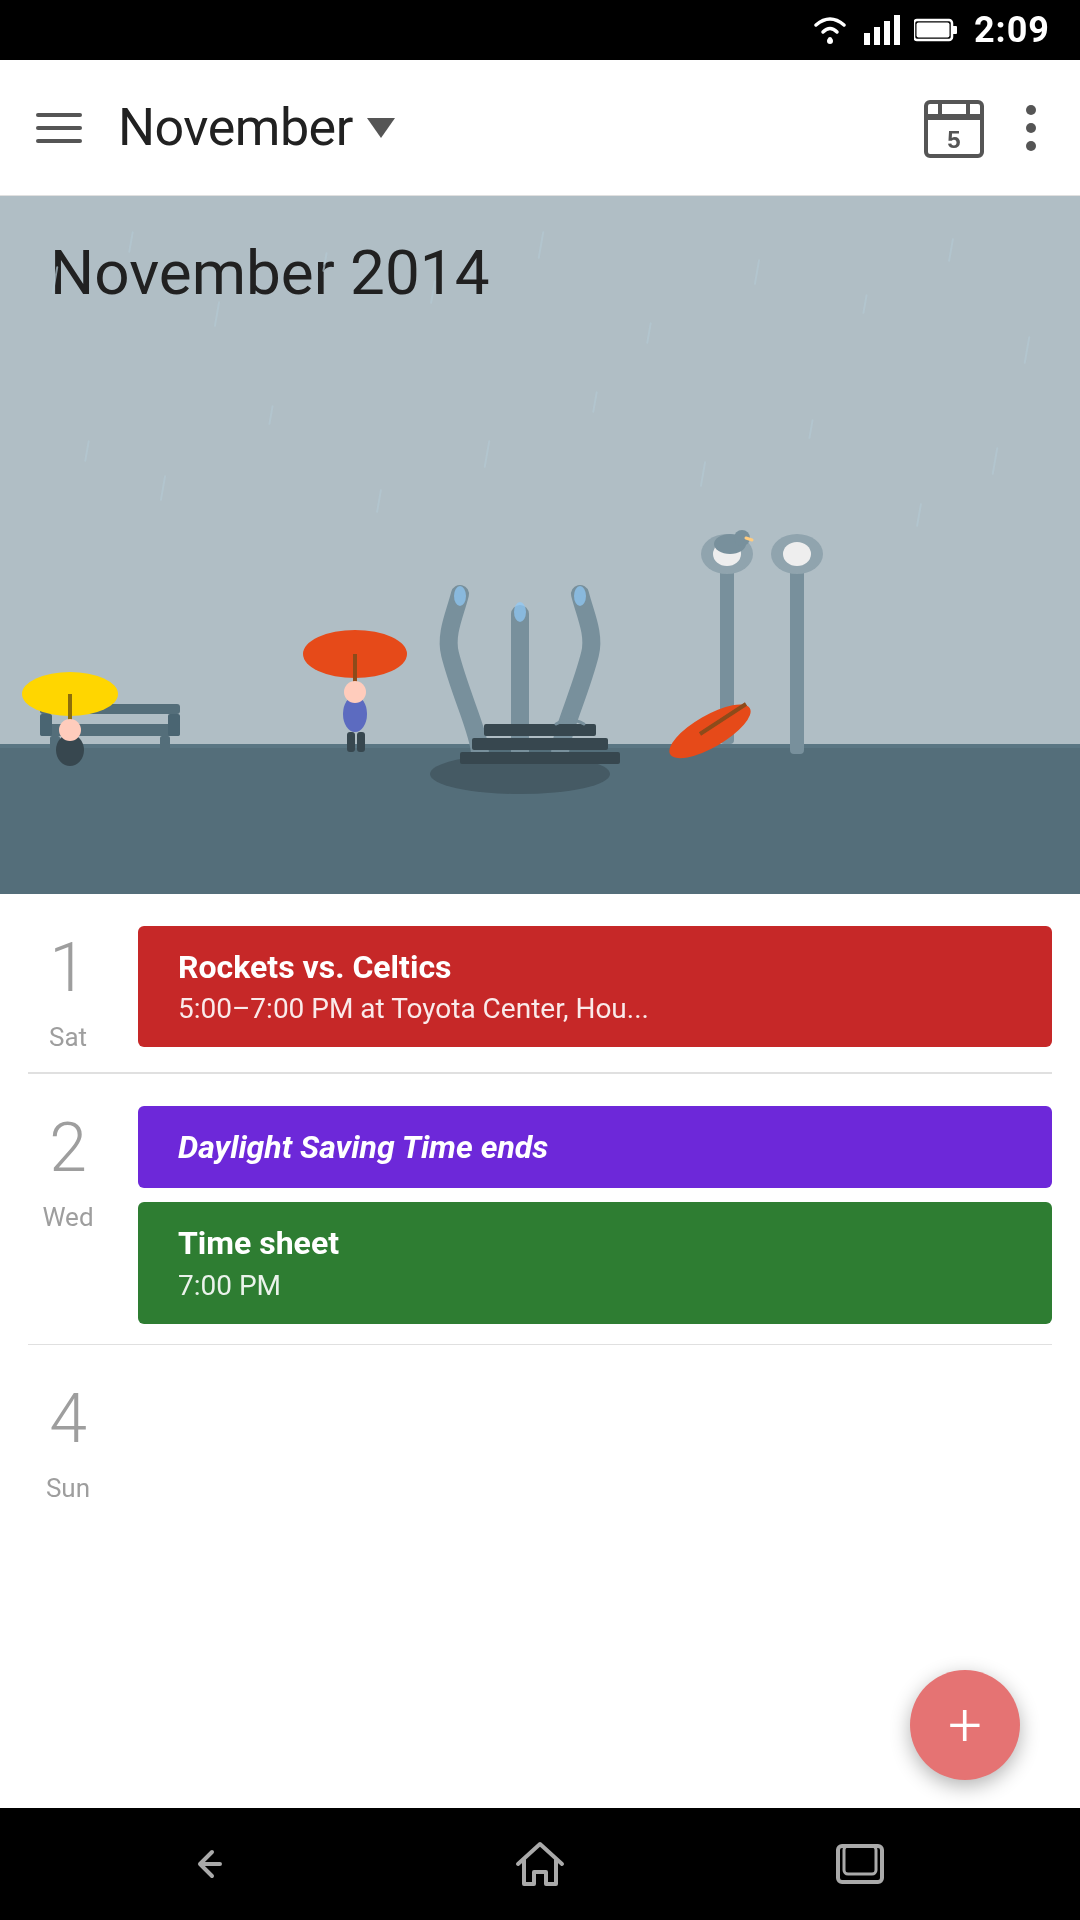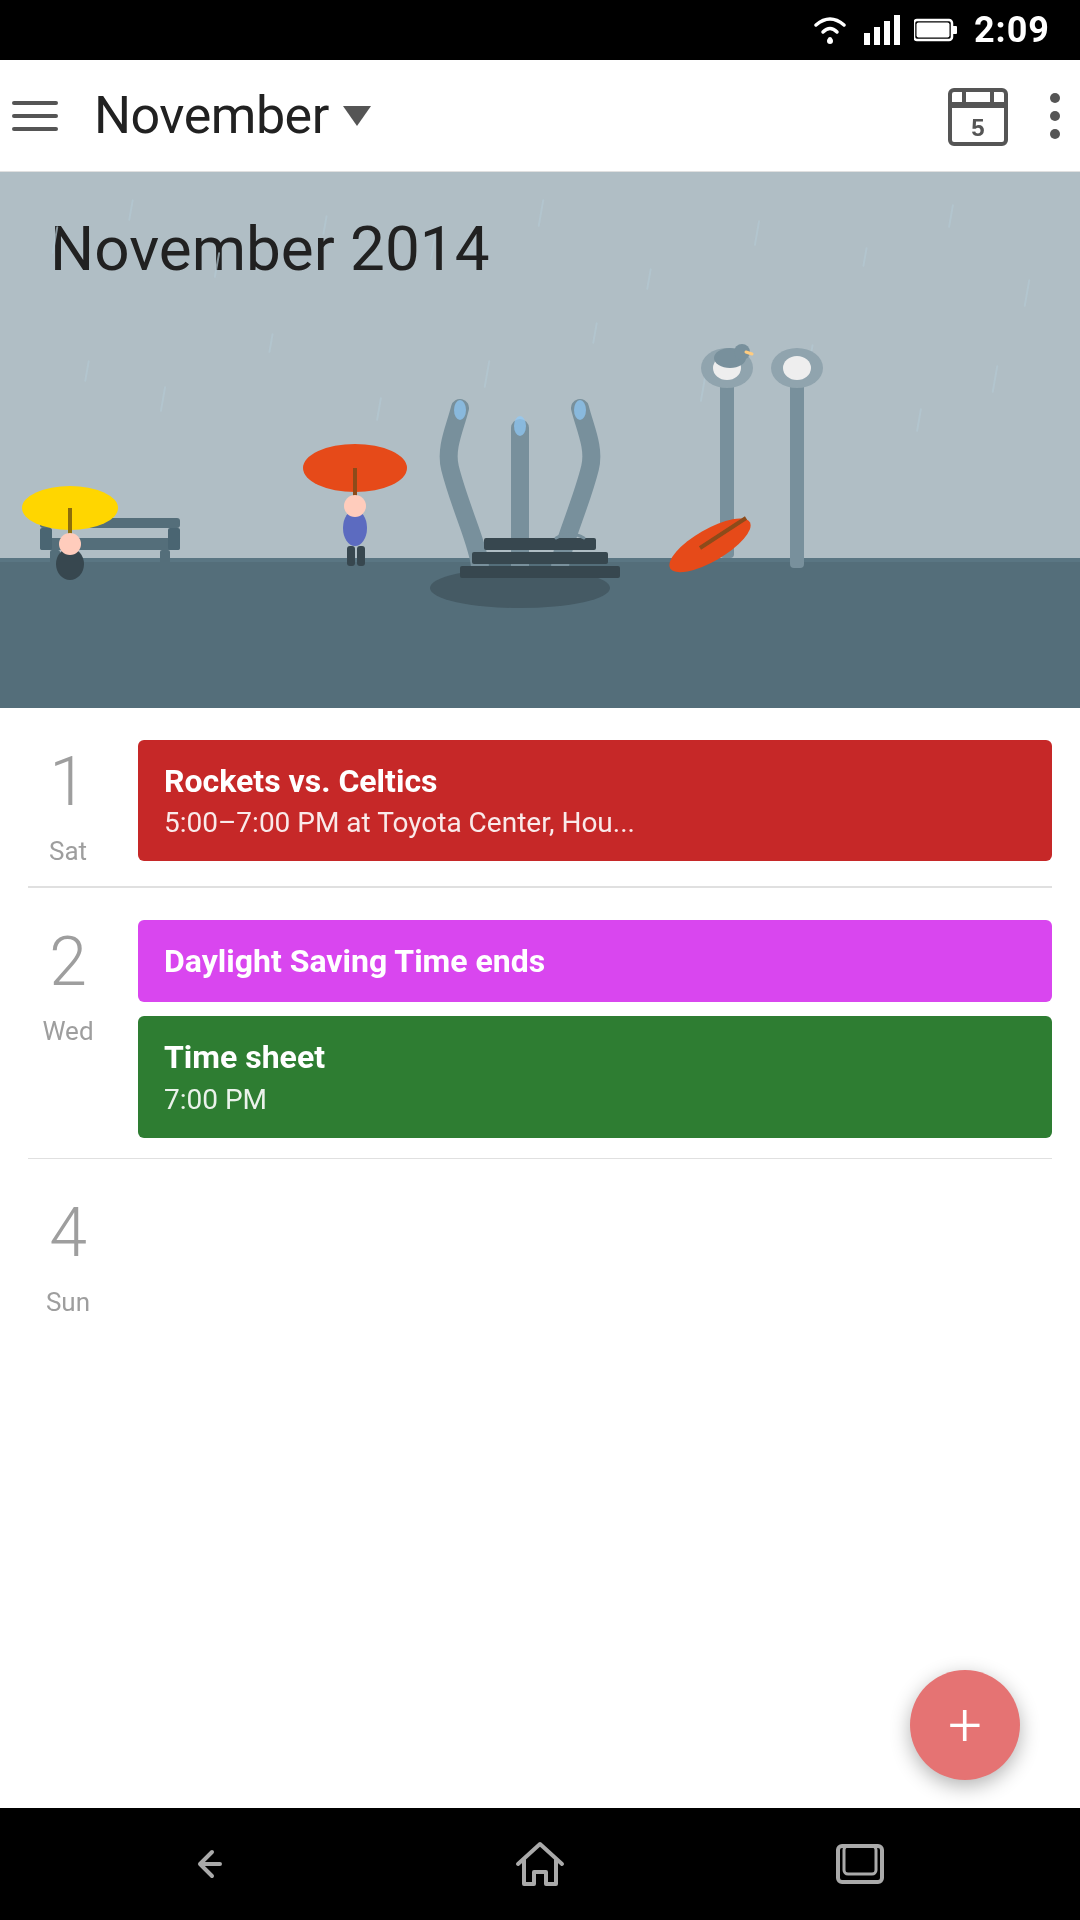--- a/index.html
+++ b/index.html
@@ -34,25 +34,25 @@
     .status-time {
       color: white;
       font-size: 36px;
       font-weight: 700;
       letter-spacing: 1px;
     }
 
     
     .app-bar {
       width: 100%;
-      height: 112px;
+      height: 136px;
       background: #ffffff;
       display: flex;
       align-items: center;
-      padding: 0 12px;
+      padding: 0 36px;
       border-bottom: 1px solid #e0e0e0;
     }
 
     .menu-icon {
       width: 50px;
       height: 50px;
       display: flex;
       flex-direction: column;
       justify-content: center;
       gap: 9px;
@@ -122,21 +122,21 @@
       width: 10px;
       height: 10px;
       background: #555555;
       border-radius: 50%;
       display: block;
     }
 
     
     .hero-image {
       width: 100%;
-      height: 536px;
+      height: 698px;
       background: #b0bec5;
       position: relative;
       overflow: hidden;
     }
 
     .hero-title {
       position: absolute;
       top: 40px;
       left: 50px;
       font-size: 62px;
@@ -194,30 +194,31 @@
 
     .events-col {
       flex: 1;
       display: flex;
       flex-direction: column;
       gap: 14px;
     }
 
     .event-card {
       border-radius: 6px;
-      padding: 22px 26px;
+      padding: 22px 40px;
       cursor: pointer;
     }
 
     .event-card.red {
       background: #c62828;
     }
 
     .event-card.teal {
-      background: #d946ef;
+      background: #6d28d9;
+      font-style: italic;
     }
 
     .event-card.green {
       background: #2e7d32;
     }
 
     .event-card.blue {
       background: #0288d1;
     }
 

